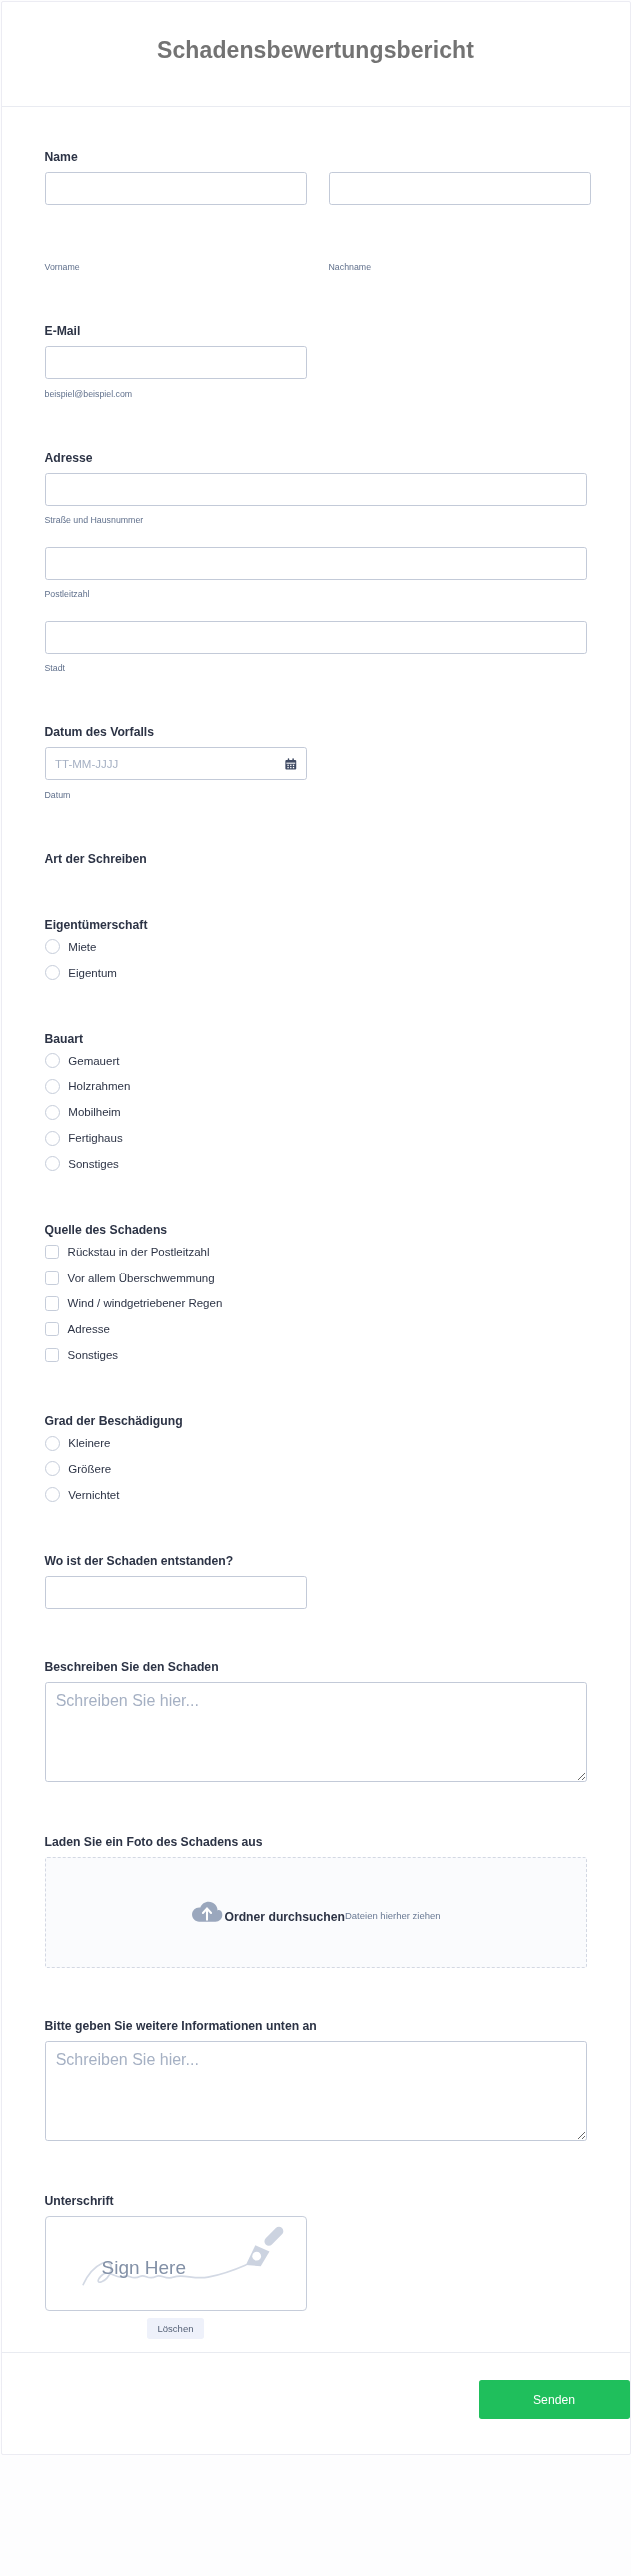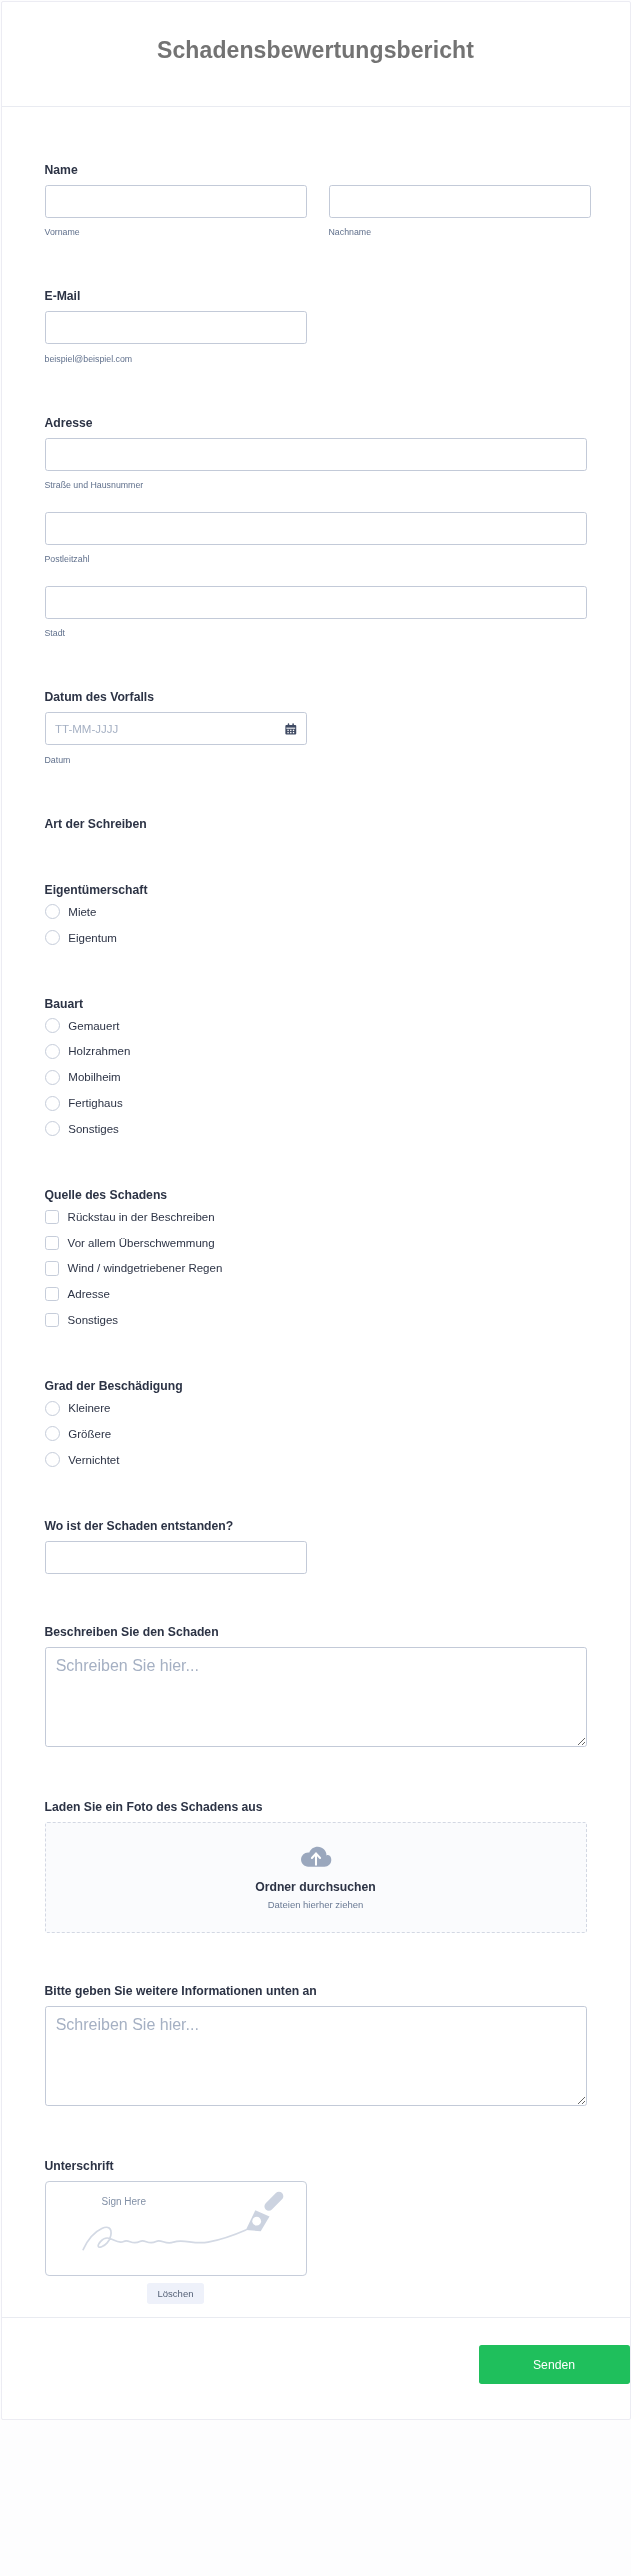--- a/index.html
+++ b/index.html
@@ -26,21 +26,21 @@
   .form-title {
     font-size: 23px;
     font-weight: 700;
     color: #737373;
     line-height: 28.5px;
     letter-spacing: 0.1px;
   }
 
   
   .form-body { padding: 42px 43px 13.6px 43px; }
-  .question { margin-bottom: 50px; margin-top: 13px; }
+  .question { margin-bottom: 50px; }
   .question:last-child { margin-bottom: 0; }
   .q-label {
     font-size: 12.2px;
     font-weight: 600;
     color: #2c3345;
     line-height: 16.3px;
     margin-bottom: 6.8px;
   }
   .q-label.tight { margin-bottom: 5.4px; }
 
@@ -53,21 +53,21 @@
     border: 0.7px solid #c3cad8;
     border-radius: 2.7px;
     background: #fff;
     font-size: 11.5px;
     color: #2c3345;
     padding: 0 9.5px;
     outline: none;
     font-family: "Liberation Sans", sans-serif;
   }
   .text-input::placeholder { color: #a5b0c3; }
-  .half { width: 262px; }
+  .half { width: 262px; gap: 48px; }
 
   .sublabel {
     font-size: 8.8px;
     color: #60708c;
     line-height: 11px;
     margin-top: 9.5px;
   }
 
   .addr-field { margin-bottom: 20.4px; }
   .addr-field:last-child { margin-bottom: 0; }
@@ -110,43 +110,43 @@
   }
   .textarea::placeholder { color: #a5b0c3; }
 
   
   .upload {
     height: 111px;
     border: 0.7px dashed #d3d8e3;
     border-radius: 2.7px;
     background: #fafbfd;
     display: flex;
-    flex-direction: column;
+    flex-direction: row;
     align-items: center;
     justify-content: center;
     cursor: pointer;
   }
   .browse-label { font-size: 12.2px; font-weight: 700; color: #2c3345; margin-top: 8.8px; }
   .drag-label { font-size: 9.5px; color: #6a7a94; margin-top: 4.8px; }
 
   
   .sig-wrap { width: 262px; }
   .sig-box {
     height: 95px;
     border: 0.7px solid #c6cdda;
     border-radius: 4.1px;
     background: #fff;
     position: relative;
     overflow: hidden;
     cursor: crosshair;
   }
   .sign-here {
     position: absolute;
-    left: 56px; top: 14px;
-    font-size: 10px;
+    left: 56px; top: 40px;
+    font-size: 19px;
     color: #8290a6;
   }
   .sig-art { position: absolute; inset: 0; }
   .sig-actions { display: flex; justify-content: center; margin-top: 6.8px; }
   .clear-btn {
     background: #eef1fa;
     color: #566277;
     border: none;
     border-radius: 2.7px;
     font-size: 9.5px;
@@ -287,21 +287,21 @@
             <span class="opt-label">Sonstiges</span>
           </div>
         </div>
     </div>
 
     <div class="question">
       <div class="q-label tight">Quelle des Schadens</div>
       <div>
           <div class="opt">
             <span class="cb"></span>
-            <span class="opt-label">Rückstau in der Beschreiben</span>
+            <span class="opt-label">Rückstau in der Postleitzahl</span>
           </div>
           <div class="opt">
             <span class="cb"></span>
             <span class="opt-label">Vor allem Überschwemmung</span>
           </div>
           <div class="opt">
             <span class="cb"></span>
             <span class="opt-label">Wind / windgetriebener Regen</span>
           </div>
           <div class="opt">

